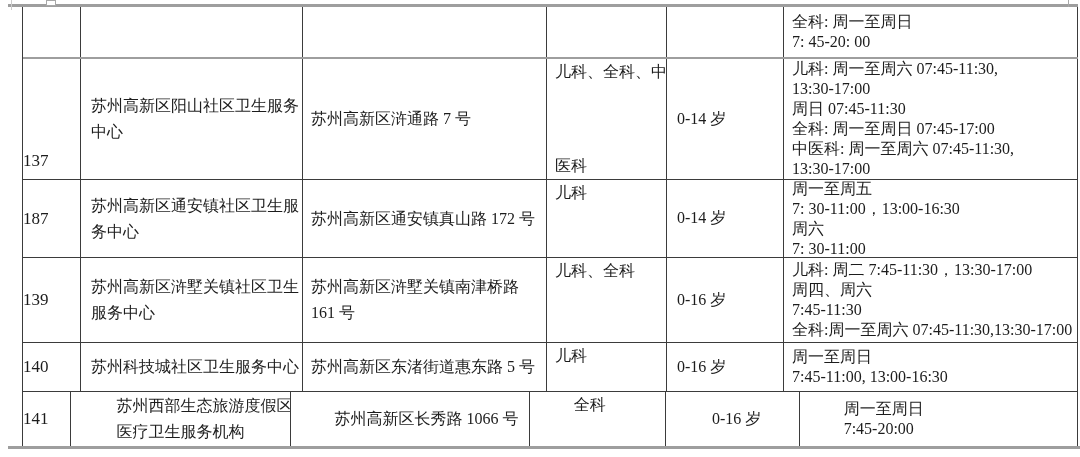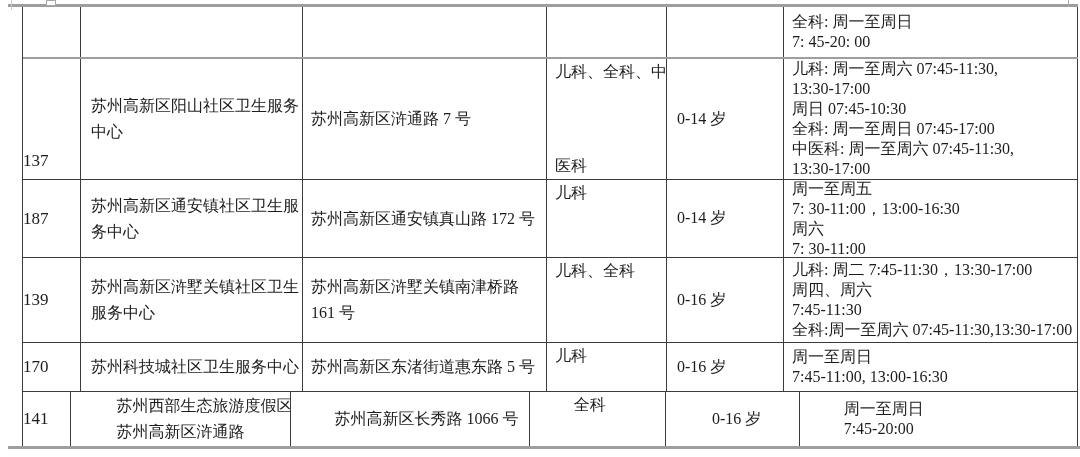--- a/index.html
+++ b/index.html
@@ -69,21 +69,21 @@
         <div class="cell c4">
           <div class="line">儿科、全科、中</div>
           <div class="line">医科</div>
         </div>
         <div class="cell c5">
           <div class="line">0-14 岁</div>
         </div>
         <div class="cell c6">
           <div class="line">儿科: 周一至周六 07:45-11:30,</div>
           <div class="line">13:30-17:00</div>
-          <div class="line">周日 07:45-10:30</div>
+          <div class="line">周日 07:45-11:30</div>
           <div class="line">全科: 周一至周日 07:45-17:00</div>
           <div class="line">中医科: 周一至周六 07:45-11:30,</div>
           <div class="line">13:30-17:00</div>
         </div>
       </div>
       <div class="row" style="height: 78px;">
         <div class="cell c1">
           <div class="line">187</div>
         </div>
         <div class="cell c2">
@@ -126,21 +126,21 @@
         </div>
         <div class="cell c6">
           <div class="line">儿科: 周二 7:45-11:30，13:30-17:00</div>
           <div class="line">周四、周六</div>
           <div class="line">7:45-11:30</div>
           <div class="line">全科:周一至周六 07:45-11:30,13:30-17:00</div>
         </div>
       </div>
       <div class="row" style="height: 49px;">
         <div class="cell c1">
-          <div class="line">170</div>
+          <div class="line">140</div>
         </div>
         <div class="cell c2">
           <div class="line">苏州科技城社区卫生服务中心</div>
         </div>
         <div class="cell c3">
           <div class="line">苏州高新区东渚街道惠东路 5 号</div>
         </div>
         <div class="cell c4">
           <div class="line">儿科</div>
         </div>
@@ -151,21 +151,21 @@
           <div class="line">周一至周日</div>
           <div class="line">7:45-11:00, 13:00-16:30</div>
         </div>
       </div>
       <div class="row no-bottom" style="height: 54px;">
         <div class="cell c1">
           <div class="line">141</div>
         </div>
         <div class="cell c2">
           <div class="line">苏州西部生态旅游度假区基层</div>
-          <div class="line">苏州高新区浒通路</div>
+          <div class="line">医疗卫生服务机构</div>
         </div>
         <div class="cell c3">
           <div class="line">苏州高新区长秀路 1066 号</div>
         </div>
         <div class="cell c4">
           <div class="line">全科</div>
         </div>
         <div class="cell c5">
           <div class="line">0-16 岁</div>
         </div>

